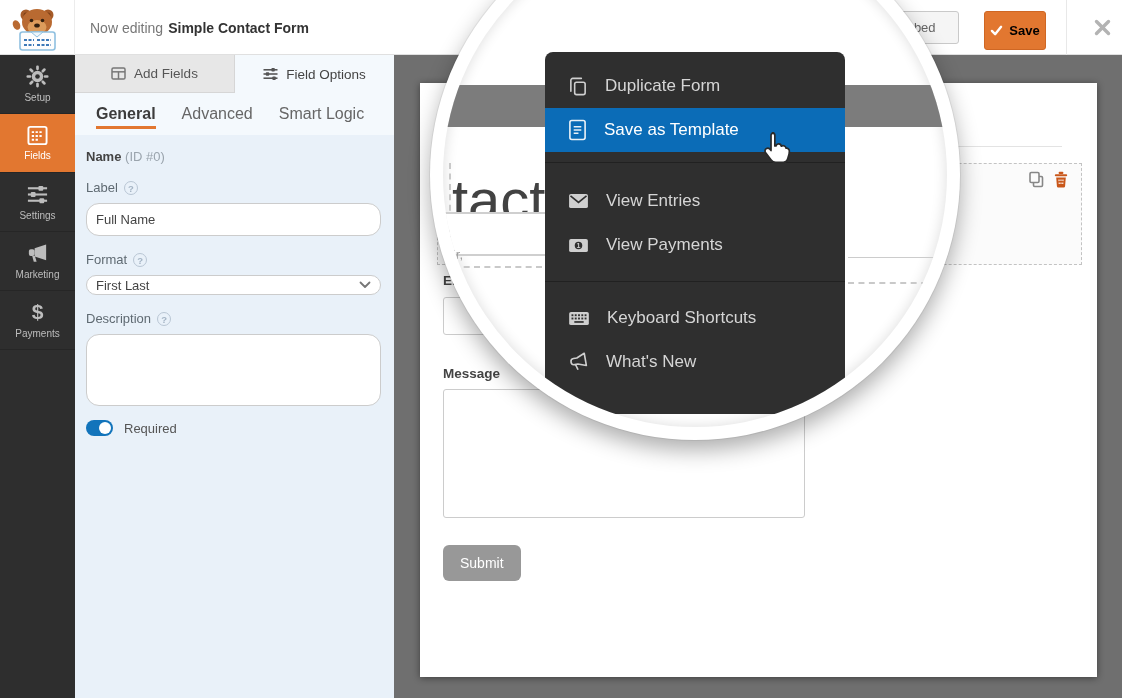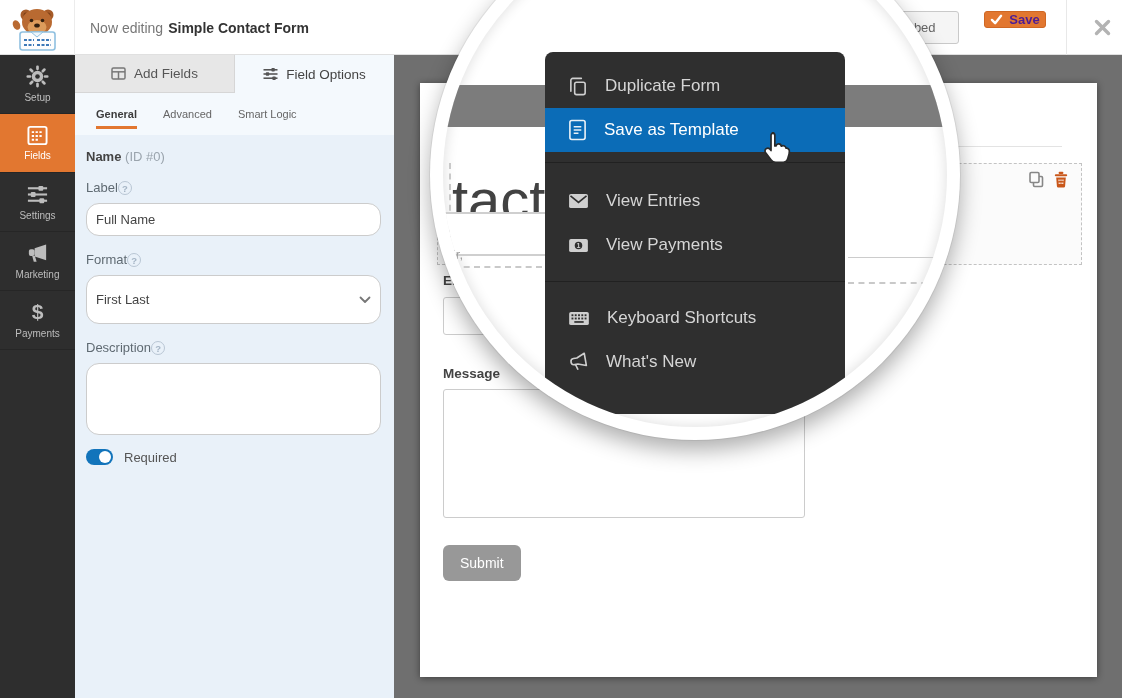--- a/index.html
+++ b/index.html
@@ -36,23 +36,23 @@
   }
   .tb-grid i { width:5px; height:5px; border-radius:50%; background:#2f2f2f; }
   .tb-sep { position:absolute; top:0; width:1px; height:55px; background:#e8e8e8; }
   .btn-embed {
     position:absolute; left:871px; top:11px; width:88px; height:33px;
     background:#f5f5f5; border:1px solid #c9c9c9; border-radius:3px;
     font-size:13px; color:#666; display:flex; align-items:center; justify-content:center;
     cursor:pointer;
   }
   .btn-save {
-    position:absolute; left:984px; top:11px; width:62px; height:17px;
+    position:absolute; left:984px; top:11px; width:62px; height:39px;
     background:#e27730; border:1px solid #cf6724; border-radius:3px;
-    font-size:13px; font-weight:700; color:#4c1d95;
+    font-size:13px; font-weight:700; color:#000000;
     display:flex; align-items:center; justify-content:center; gap:6px; cursor:pointer;
   }
   .tb-close {
     position:absolute; left:1082px; top:0; width:40px; height:55px;
     display:flex; align-items:center; justify-content:center; cursor:pointer;
   }
 
   
   .nav {
     position:absolute; left:0; top:55px; width:75px; height:643px;
@@ -73,41 +73,41 @@
     background:#e9f1f9; z-index:10;
   }
   .panel-tabs { display:flex; height:38px; }
   .panel-tab {
     flex:1; display:flex; align-items:center; justify-content:center; gap:8px;
     font-size:13.5px; color:#555; cursor:pointer;
   }
   .panel-tab.inactive { background:#e7e7e7; border-right:1px solid #d6d6d6; border-bottom:1px solid #d6d6d6; }
   .panel-tab.active { background:#f4f9fd; color:#444; }
   .subtabs { display:flex; gap:26px; padding:0 0 0 21px; height:42px; align-items:center; background:#f4f9fd; }
-  .subtab { font-size:11px; color:#666; cursor:pointer; position:relative; height:42px; display:flex; align-items:center; }
+  .subtab { font-size:16px; color:#666; cursor:pointer; position:relative; height:42px; display:flex; align-items:center; }
   .subtab.active { color:#3c3c3c; font-weight:700; }
   .subtab.active::after {
     content:""; position:absolute; left:0; right:0; bottom:6px; height:3px; background:#e27730;
   }
   .panel-body { padding:14px 13px 0 11px; }
   .field-heading { font-size:13px; color:#9aa4ad; margin-bottom:16px; }
   .field-heading b { color:#444; font-weight:700; }
-  .opt-label { font-size:13px; color:#5f6a72; display:flex; align-items:flex-end; margin-bottom:8px; }
+  .opt-label { font-size:13px; color:#5f6a72; display:flex; align-items:flex-end; gap:6px; margin-bottom:8px; }
   .qmark {
     width:14px; height:14px; border-radius:50%; border:1.5px solid #b9c6d4;
     color:#a4b4c4; font-size:9.5px; font-weight:700;
     display:inline-flex; align-items:center; justify-content:center;
   }
   .opt-input, .opt-select, .opt-textarea {
     width:295px; background:#fff; border:1px solid #ccc; border-radius:13px;
     font-family:"Liberation Sans", sans-serif; font-size:13px; color:#444;
   }
   .opt-input { height:33px; padding:0 9px; margin-bottom:16px; }
   .opt-select {
-    height:49px; padding:4px 9px; margin-bottom:16px;
+    height:20px; padding:4px 9px; margin-bottom:16px;
     display:flex; align-items:center; justify-content:space-between; cursor:pointer;
   }
   .opt-textarea { height:72px; padding:7px 9px; resize:none; margin-bottom:14px; display:block; }
   .toggle-row { display:flex; align-items:center; gap:11px; margin-top:2px; }
   .toggle {
     width:27px; height:16px; border-radius:9px; background:#1274bb; position:relative; cursor:pointer;
   }
   .toggle .knob {
     position:absolute; right:2px; top:2px; width:12px; height:12px; border-radius:50%; background:#fff;
   }

